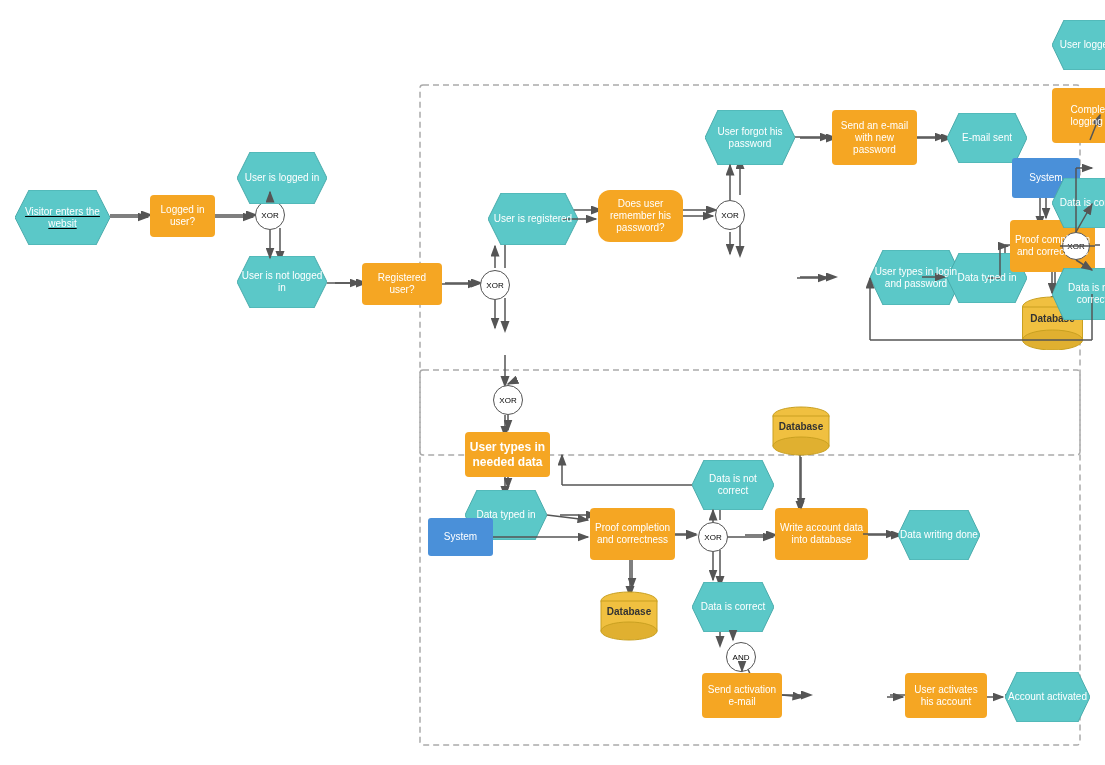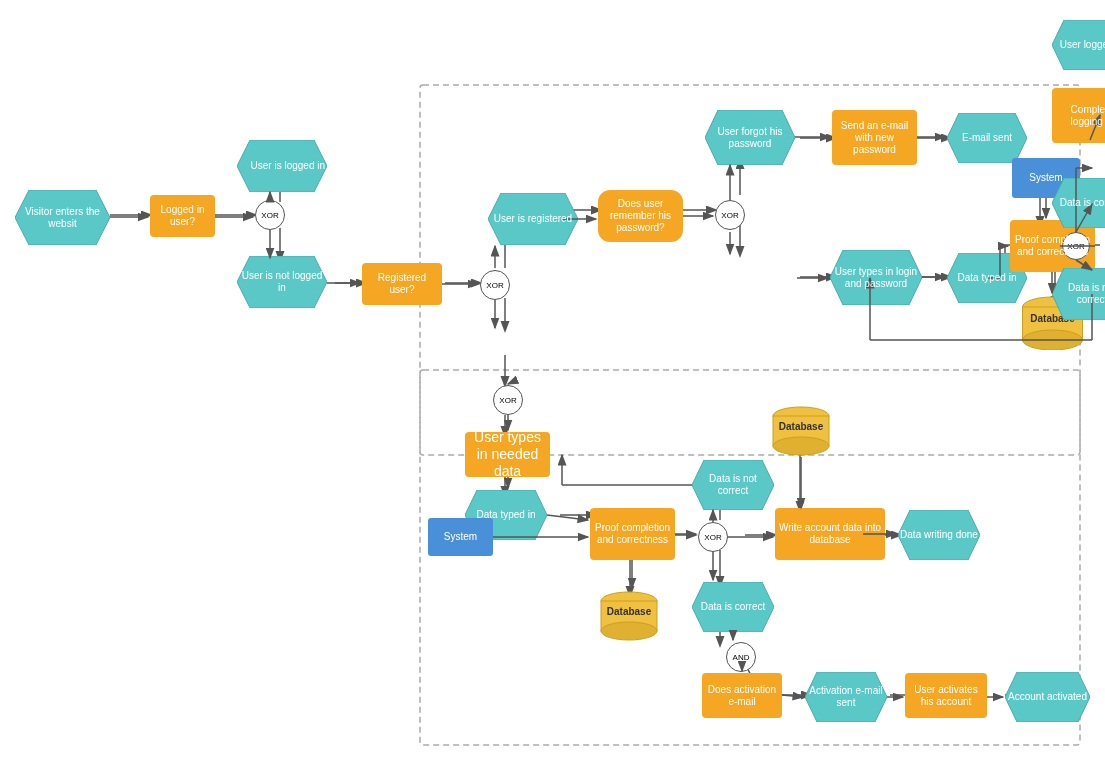--- a/index.html
+++ b/index.html
@@ -151,36 +151,36 @@
 
     <line x1="745" y1="663" x2="760" y2="695" stroke="#555" stroke-width="1.5" marker-end="url(#arr)"></line>
 
     <defs>
       <marker id="arr" markerWidth="8" markerHeight="8" refX="6" refY="3" orient="auto">
         <path d="M0,0 L0,6 L8,3 z" fill="#555"></path>
       </marker>
     </defs>
   </svg>
 
-  <div class="hex" style="left:15px;top:190px;width:95px;height:55px;">
+  <div class="hex" style="left:15px;top:190px;width:95px;height:55px;text-decoration:underline;">
     <svg viewBox="0 0 95 55">
         <polygon points="14,0 81,0 95,27.5 81,55 14,55 0,27.5" fill="#5BC8C8" stroke="#4aabab" stroke-width="1"></polygon>
       </svg>
     <span style="color:#fff;font-size:10px;">Visitor enters the websit</span>
   </div>
 
   <div class="rect" style="left:150px;top:195px;width:65px;height:42px;background:#F5A623;border-radius:4px;text-align:center;">
     <span style="color:#fff;font-size:10px;">Logged in user?</span>
   </div>
 
   <div class="circle" style="left:255px;top:200px;width:30px;height:30px;">
     <span style="font-size:8px;">XOR</span>
   </div>
 
-  <div class="hex" style="left:237px;top:140px;width:90px;height:52px;justify-content:flex-end;">
+  <div class="hex" style="left:237px;top:152px;width:90px;height:52px;">
     <svg viewBox="0 0 90 52">
         <polygon points="13,0 77,0 90,26 77,52 13,52 0,26" fill="#5BC8C8" stroke="#4aabab" stroke-width="1"></polygon>
       </svg>
     <span style="color:#fff;font-size:10px;">User is logged in</span>
   </div>
 
   <div class="hex" style="left:237px;top:256px;width:90px;height:52px;">
     <svg viewBox="0 0 90 52">
         <polygon points="13,0 77,0 90,26 77,52 13,52 0,26" fill="#5BC8C8" stroke="#4aabab" stroke-width="1"></polygon>
       </svg>
@@ -223,21 +223,21 @@
   </div>
 
   <div class="hex" style="left:947px;top:113px;width:80px;height:50px;">
     <svg viewBox="0 0 80 50">
         <polygon points="12,0 68,0 80,25 68,50 12,50 0,25" fill="#5BC8C8" stroke="#4aabab" stroke-width="1"></polygon>
       </svg>
     <span style="color:#fff;font-size:10px;text-align:center;">E-mail sent</span>
   </div>
 
 
-  <div class="hex" style="left:830px;top:250px;width:92px;height:55px;">
+  <div class="hex" style="left:870px;top:250px;width:92px;height:55px;">
     <svg viewBox="0 0 92 55">
         <polygon points="13,0 79,0 92,27.5 79,55 13,55 0,27.5" fill="#5BC8C8" stroke="#4aabab" stroke-width="1"></polygon>
       </svg>
     <span style="color:#fff;font-size:10px;">User types in login and password</span>
   </div>
 
   <div class="hex" style="left:947px;top:253px;width:80px;height:50px;">
     <svg viewBox="0 0 80 50">
         <polygon points="12,0 68,0 80,25 68,50 12,50 0,25" fill="#5BC8C8" stroke="#4aabab" stroke-width="1"></polygon>
       </svg>
@@ -288,21 +288,21 @@
         <polygon points="12,0 68,0 80,26 68,52 12,52 0,26" fill="#5BC8C8" stroke="#4aabab" stroke-width="1"></polygon>
       </svg>
     <span style="color:#fff;font-size:10px;">Data is not correct</span>
   </div>
 
   <div class="circle" style="left:493px;top:385px;width:30px;height:30px;">
     <span style="font-size:8px;">XOR</span>
   </div>
 
   <div class="rect" style="left:465px;top:432px;width:85px;height:45px;background:#F5A623;border-radius:4px;">
-    <span style="color:#fff;font-size:14px;">User types in needed data</span>
+    <span style="color:#fff;font-size:12px;font-weight:bold;">User types in needed data</span>
   </div>
 
   <div class="hex" style="left:465px;top:490px;width:82px;height:50px;">
     <svg viewBox="0 0 82 50">
         <polygon points="12,0 70,0 82,25 70,50 12,50 0,25" fill="#5BC8C8" stroke="#4aabab" stroke-width="1"></polygon>
       </svg>
     <span style="color:#fff;font-size:10px;">Data typed in</span>
   </div>
 
   <div class="rect" style="left:590px;top:508px;width:85px;height:52px;background:#F5A623;border-radius:4px;">
@@ -335,21 +335,21 @@
 
   <div style="position:absolute;left:598px;top:590px;width:62px;height:52px;">
     <svg viewBox="0 0 62 52" width="62" height="52">
       <ellipse cx="31" cy="11" rx="28" ry="9" fill="#F0C040" stroke="#c9a020" stroke-width="1"></ellipse>
       <rect x="3" y="11" width="56" height="30" fill="#F0C040" stroke="#c9a020" stroke-width="1"></rect>
       <ellipse cx="31" cy="41" rx="28" ry="9" fill="#e0b030" stroke="#c9a020" stroke-width="1"></ellipse>
     </svg>
     <span style="position:absolute;top:16px;left:0;width:62px;text-align:center;font-size:10px;font-weight:bold;color:#333;">Database</span>
   </div>
 
-  <div class="rect" style="left:775px;top:508px;width:110px;height:52px;background:#F5A623;border-radius:4px;">
+  <div class="rect" style="left:775px;top:508px;width:93px;height:52px;background:#F5A623;border-radius:4px;">
     <span style="color:#fff;font-size:10px;">Write account data into database</span>
   </div>
 
   <div class="hex" style="left:898px;top:510px;width:82px;height:50px;">
     <svg viewBox="0 0 82 50">
         <polygon points="12,0 70,0 82,25 70,50 12,50 0,25" fill="#5BC8C8" stroke="#4aabab" stroke-width="1"></polygon>
       </svg>
     <span style="color:#fff;font-size:10px;">Data writing done</span>
   </div>
 
@@ -358,29 +358,23 @@
         <polygon points="12,0 70,0 82,25 70,50 12,50 0,25" fill="#5BC8C8" stroke="#4aabab" stroke-width="1"></polygon>
       </svg>
     <span style="color:#fff;font-size:10px;">Data is correct</span>
   </div>
 
   <div class="circle" style="left:726px;top:642px;width:30px;height:30px;">
     <span style="font-size:8px;">AND</span>
   </div>
 
   <div class="rect" style="left:702px;top:673px;width:80px;height:45px;background:#F5A623;border-radius:4px;">
-    <span style="color:#fff;font-size:10px;">Does activation e-mail</span>
-  </div>
-
-  <div class="hex" style="left:805px;top:672px;width:82px;height:50px;">
-    <svg viewBox="0 0 82 50">
-        <polygon points="12,0 70,0 82,25 70,50 12,50 0,25" fill="#5BC8C8" stroke="#4aabab" stroke-width="1"></polygon>
-      </svg>
-    <span style="color:#fff;font-size:10px;">Activation e-mail sent</span>
-  </div>
+    <span style="color:#fff;font-size:10px;">Send activation e-mail</span>
+  </div>
+
 
   <div class="rect" style="left:905px;top:673px;width:82px;height:45px;background:#F5A623;border-radius:4px;">
     <span style="color:#fff;font-size:10px;">User activates his account</span>
   </div>
 
   <div class="hex" style="left:1005px;top:672px;width:85px;height:50px;">
     <svg viewBox="0 0 85 50">
         <polygon points="12,0 73,0 85,25 73,50 12,50 0,25" fill="#5BC8C8" stroke="#4aabab" stroke-width="1"></polygon>
       </svg>
     <span style="color:#fff;font-size:10px;">Account activated</span>

